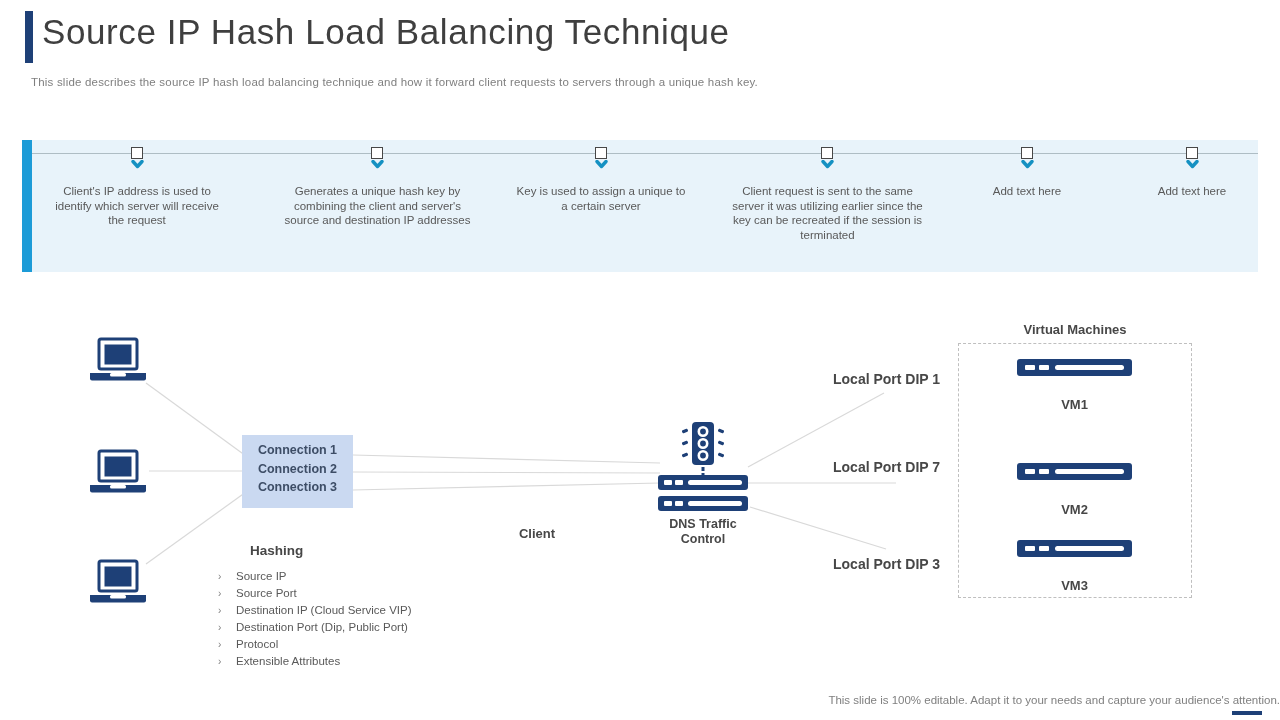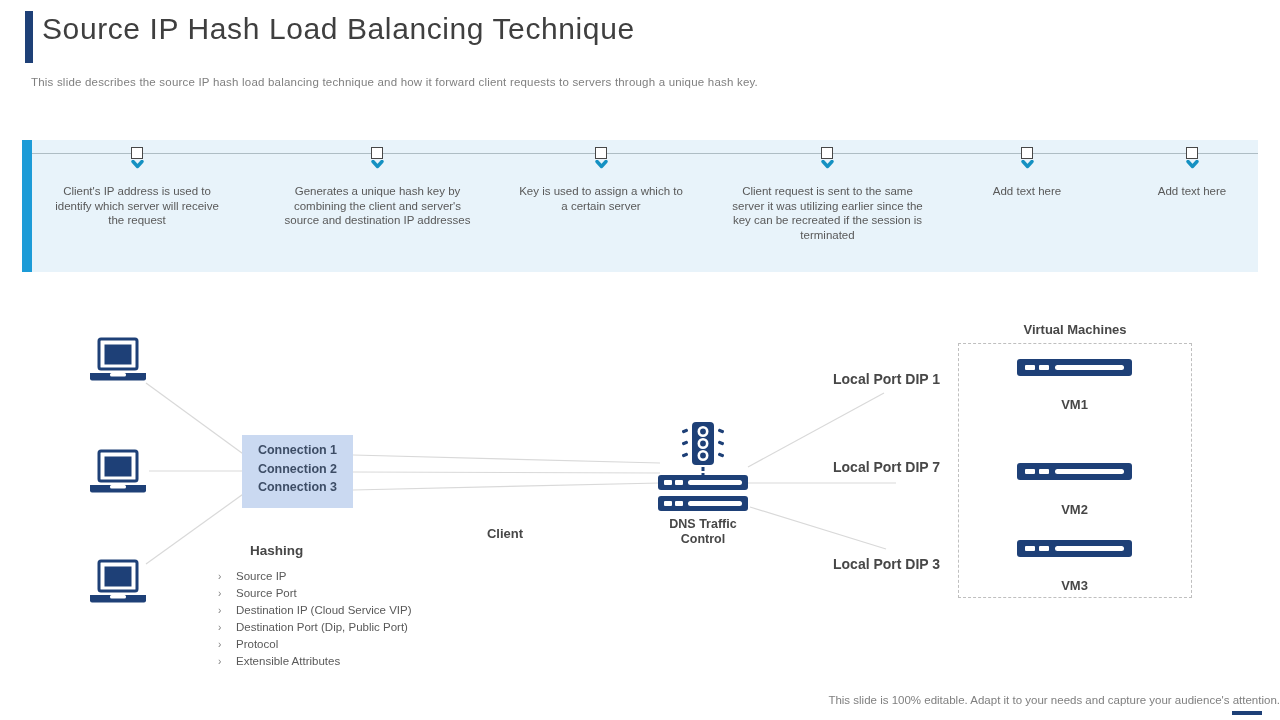--- a/index.html
+++ b/index.html
@@ -5,40 +5,40 @@
   * { margin:0; padding:0; box-sizing:border-box; }
   html,body { background:#ffffff; }
   .slide {
     position:relative; width:1280px; height:720px; background:#ffffff;
     font-family:"Liberation Sans", sans-serif; overflow:hidden;
   }
   .abs { position:absolute; }
 
   
   .accent-bar { left:25px; top:11px; width:8px; height:52px; background:#1e4077; }
-  .title { left:42px; top:12px; font-size:30px; font-weight:400; color:#3f3f3f; letter-spacing:0.6px; white-space:nowrap; }
+  .title { left:42px; top:12px; font-size:35px; font-weight:400; color:#3f3f3f; letter-spacing:0.6px; white-space:nowrap; }
   .subtitle { left:31px; top:76px; font-size:11.5px; color:#7f7f7f; letter-spacing:0.2px; }
 
   
   .panel { left:22px; top:140px; width:1236px; height:132px; background:#e8f3fa; }
   .panel-accent { left:0; top:0; width:10px; height:132px; background:#1c9bd7; }
   .tl-line { left:10px; top:13px; width:1226px; height:1px; background:#aebdc4; }
   .tl-square { top:7px; width:12px; height:12px; background:#ffffff; border:1.6px solid #474747; }
   .tl-chev { top:20px; width:13px; height:9px; }
   .tl-text { top:44px; font-size:11.5px; line-height:14.5px; color:#595959; text-align:center; }
 
   
   .bold-label { font-weight:bold; color:#474747; }
   .navy { fill:#1e4077; }
 
   .conn-box { left:242px; top:435px; width:111px; height:73px; background:#cad9f1; padding-top:6px; text-align:center; }
   .conn-row { font-size:12.5px; font-weight:bold; color:#3d4d66; line-height:18.5px; }
 
   .cloud-label { left:0; top:40px; width:100%; text-align:center; color:#ffffff; font-weight:bold; font-size:13.5px; letter-spacing:0.3px; }
-  .client-label { left:455px; top:526px; width:100px; text-align:center; font-size:13px; }
+  .client-label { left:455px; top:526px; width:100px; text-align:right; font-size:13px; }
 
   .hash-title { left:218px; top:543px; font-size:13.5px;padding-left:32px; }
   .hash-list { left:218px; top:568px; }
   .hash-item { font-size:11.5px; color:#595959; line-height:16px; white-space:nowrap; }
   .hash-item .bullet { display:inline-block; width:18px; color:#7f7f7f; font-size:10px; }
 
   .srv { position:absolute; background:#1e4077; border-radius:3px; }
   .srv .sq1 { position:absolute; left:7%; top:33%; width:9%; height:33%; background:#fff; border-radius:1px; }
   .srv .sq2 { position:absolute; left:19%; top:33%; width:9%; height:33%; background:#fff; border-radius:1px; }
   .srv .slot { position:absolute; left:33%; right:7%; top:36%; height:29%; background:#fff; border-radius:4px; }
@@ -87,21 +87,21 @@
       </svg>
     <svg class="abs tl-chev" style="left:999px;" viewBox="0 0 13 9">
         <polyline points="2,1.5 6.5,6.5 11,1.5" fill="none" stroke="#1591c2" stroke-width="3.4" stroke-linecap="round" stroke-linejoin="round"></polyline>
       </svg>
     <svg class="abs tl-chev" style="left:1164px;" viewBox="0 0 13 9">
         <polyline points="2,1.5 6.5,6.5 11,1.5" fill="none" stroke="#1591c2" stroke-width="3.4" stroke-linecap="round" stroke-linejoin="round"></polyline>
       </svg>
 
     <div class="abs tl-text" style="left:25px;  width:180px;">Client's IP address is used to identify which server will receive the request</div>
     <div class="abs tl-text" style="left:258px; width:195px;">Generates a unique hash key by combining the client and server's source and destination IP addresses</div>
-    <div class="abs tl-text" style="left:494px; width:170px;">Key is used to assign a which to a certain server</div>
+    <div class="abs tl-text" style="left:494px; width:170px;">Key is used to assign a unique to a certain server</div>
     <div class="abs tl-text" style="left:708px; width:195px;">Client request is sent to the same server it was utilizing earlier since the key can be recreated if the session is terminated</div>
     <div class="abs tl-text" style="left:940px; width:130px;">Add text here</div>
     <div class="abs tl-text" style="left:1105px;width:130px;">Add text here</div>
   </div>
 
   <svg class="abs" style="left:0;top:0;width:1280px;height:720px;" viewBox="0 0 1280 720">
     <g stroke="#d9d9d9" stroke-width="1.2" fill="none">
       <line x1="146" y1="383" x2="246" y2="456"></line>
       <line x1="149" y1="471" x2="246" y2="471"></line>
       <line x1="146" y1="564" x2="246" y2="492"></line>

